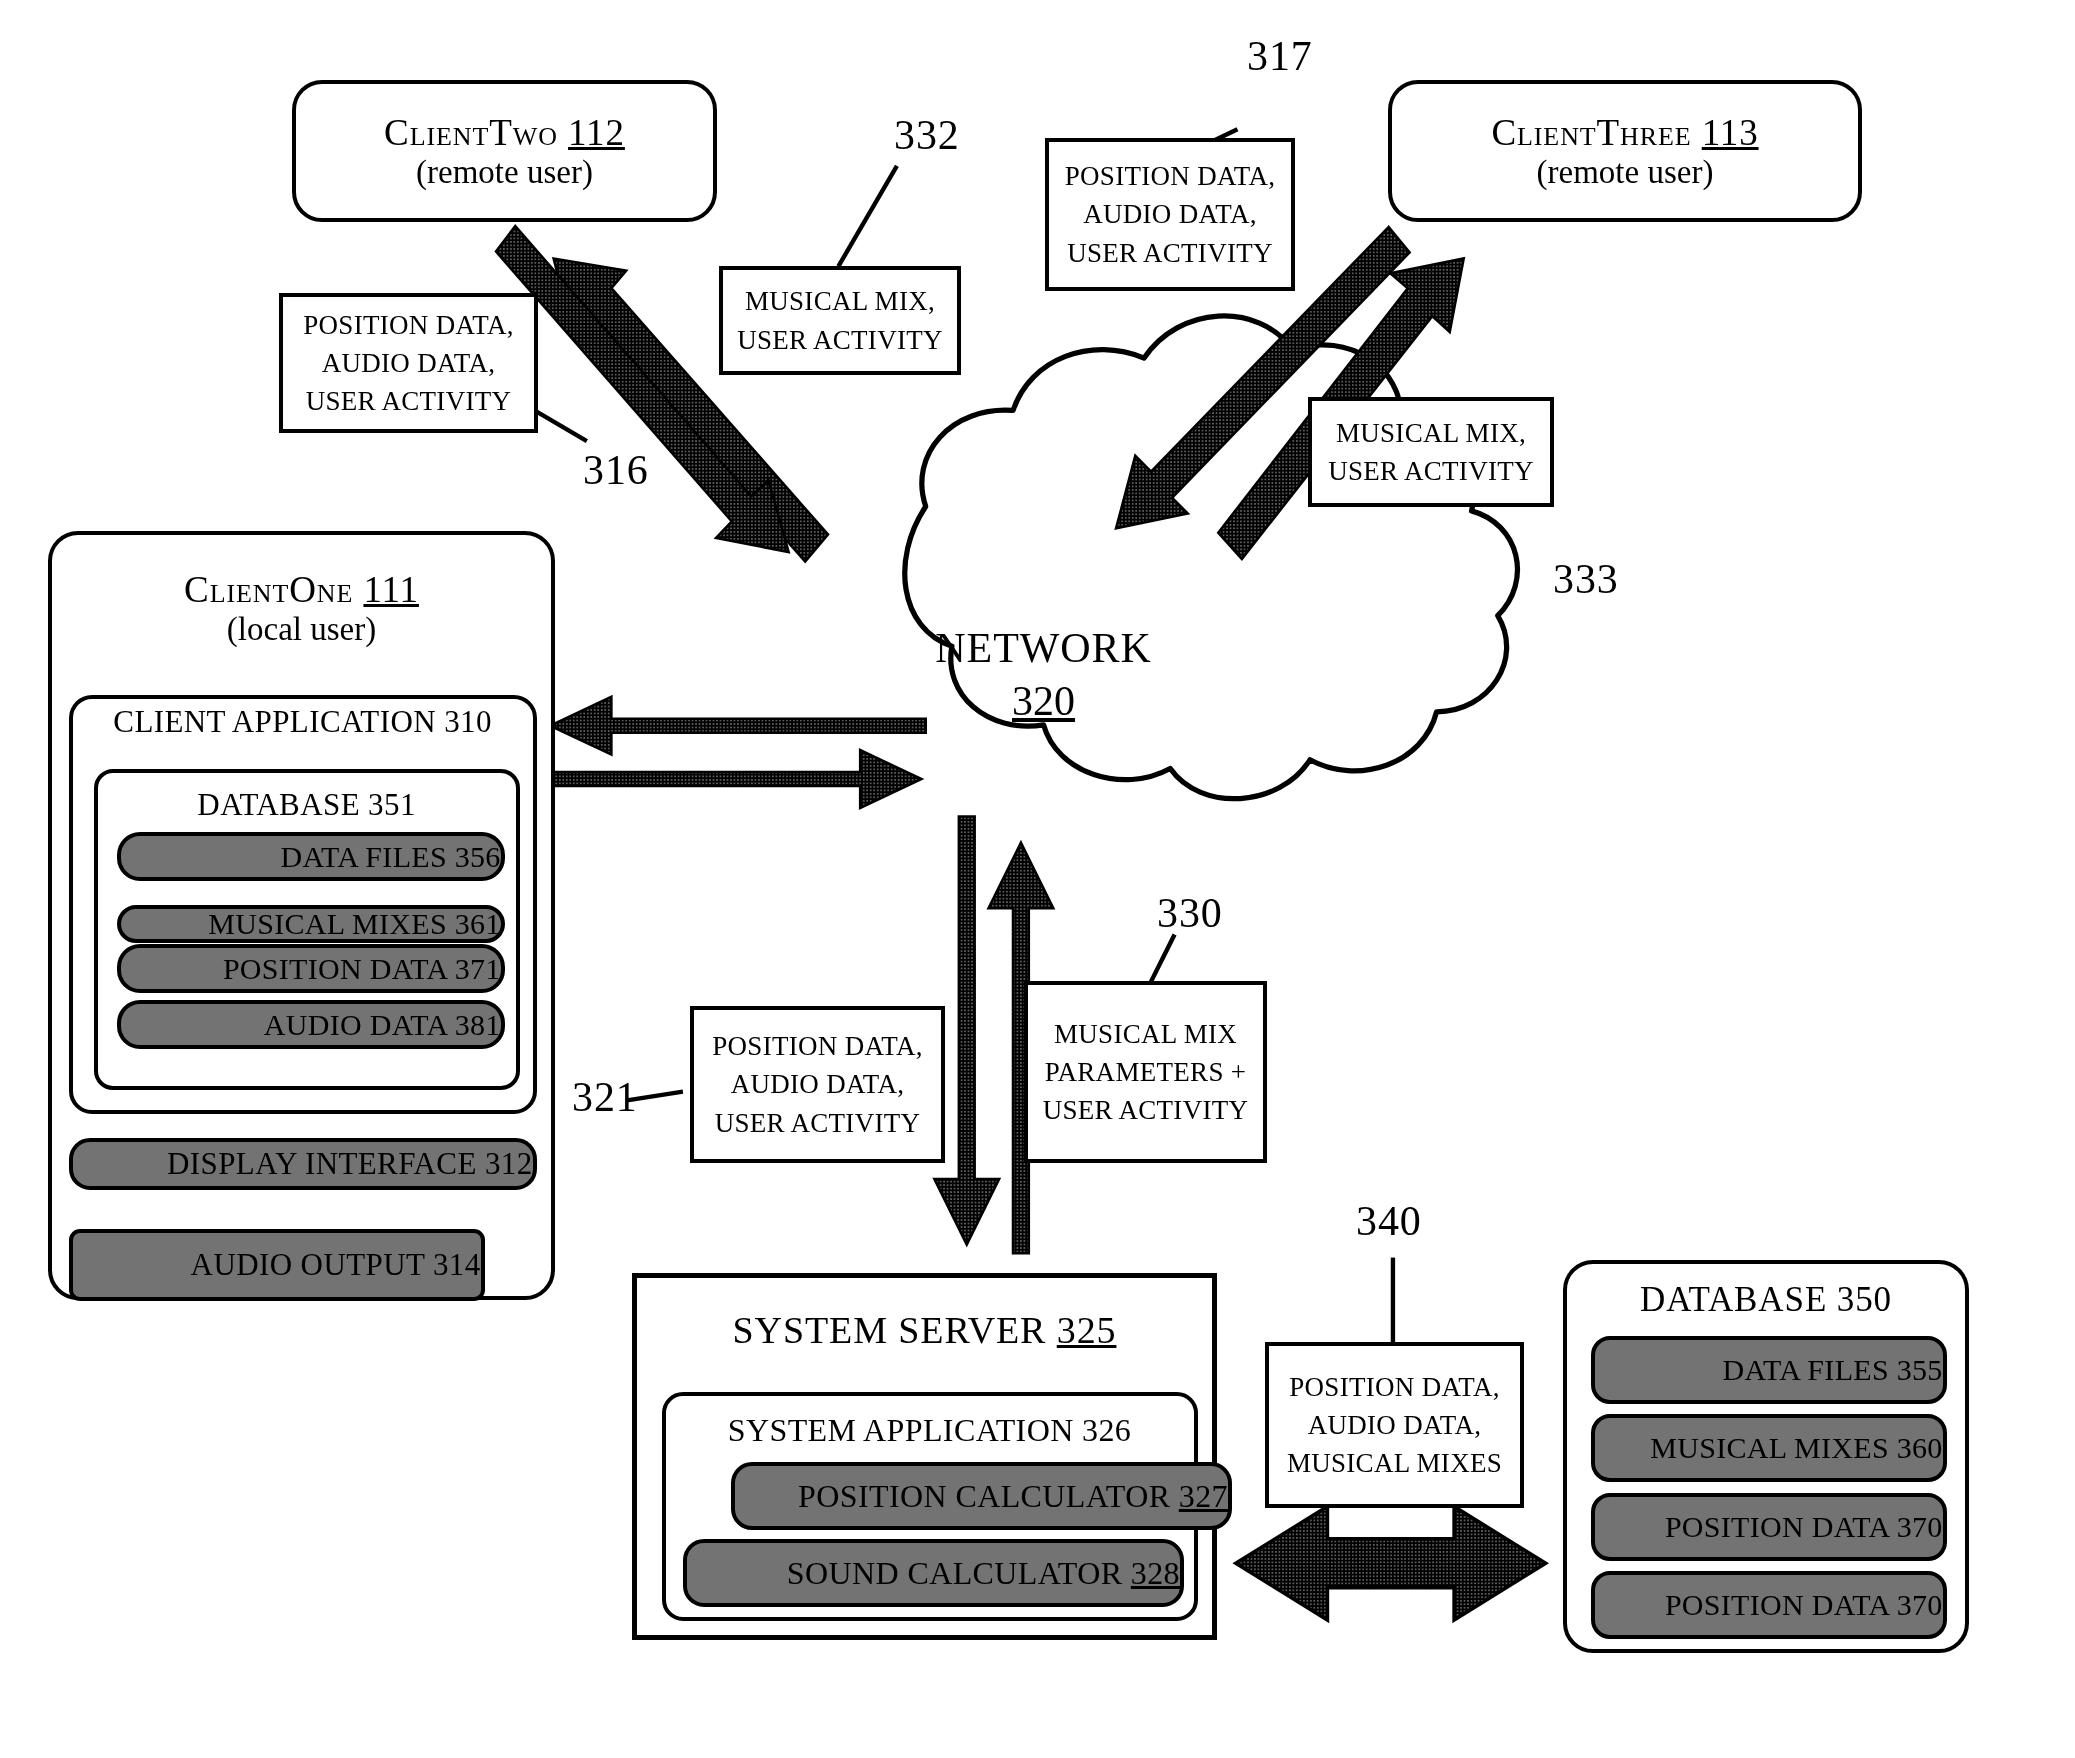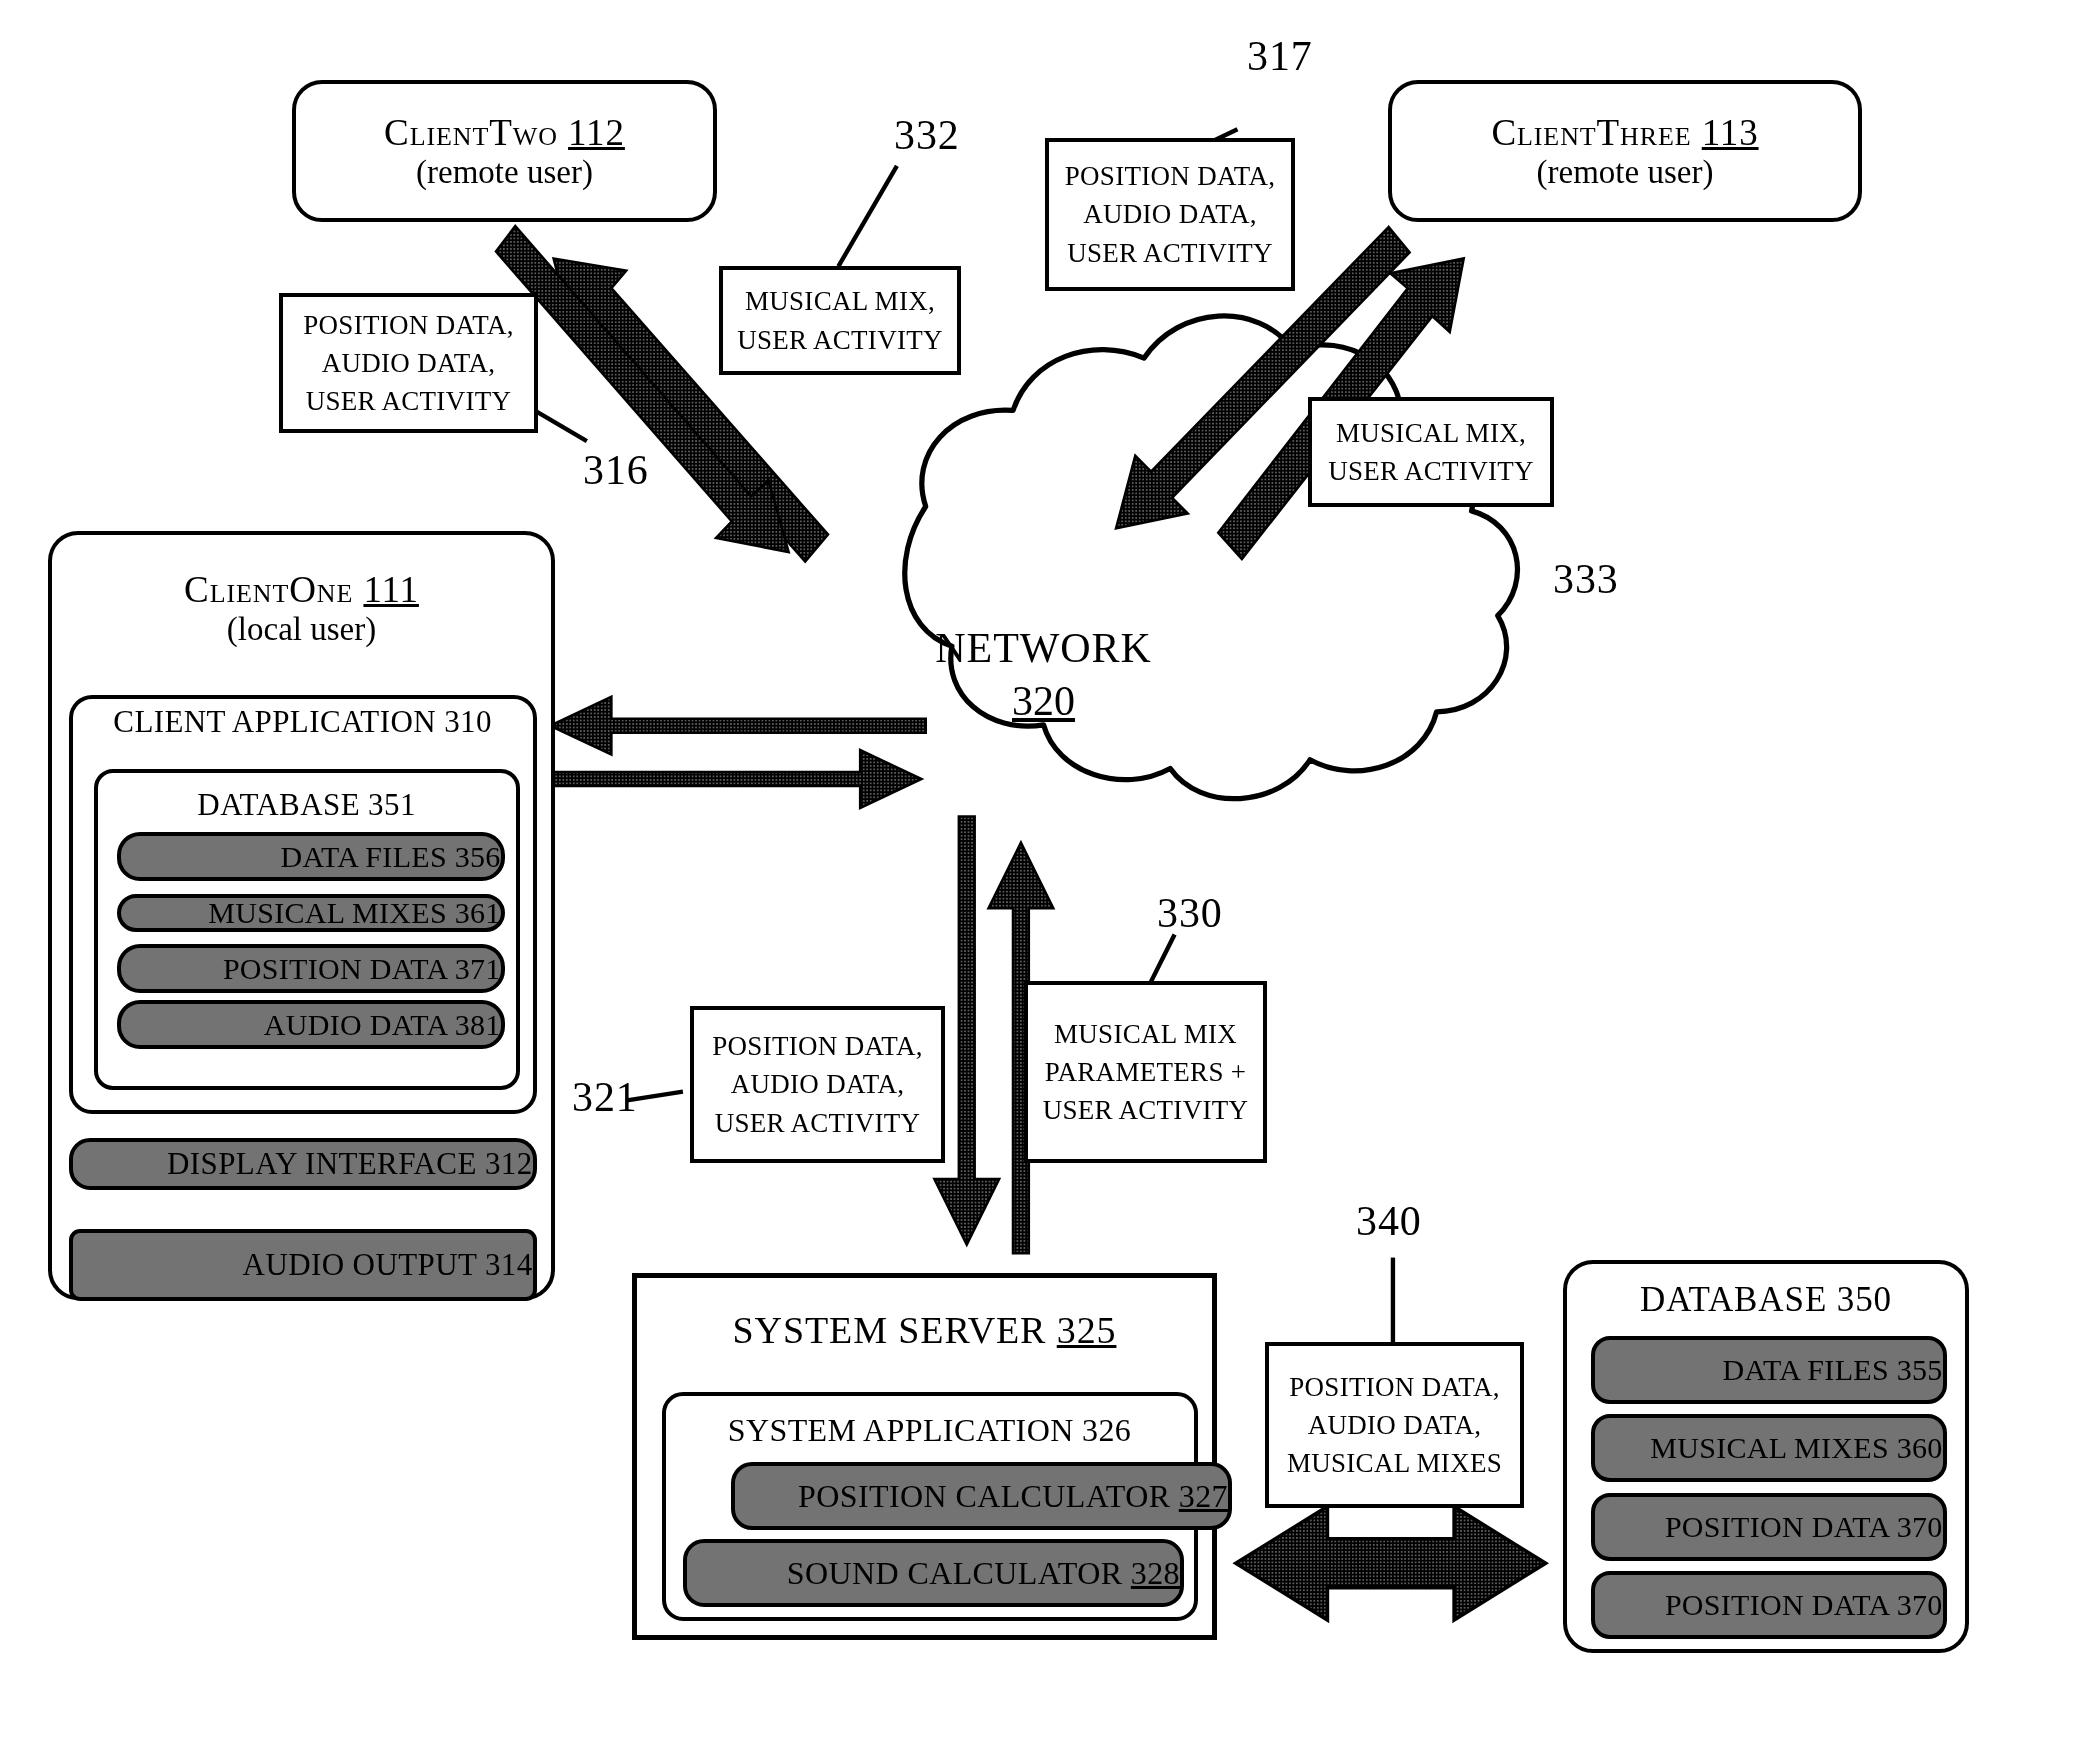--- a/index.html
+++ b/index.html
@@ -172,37 +172,37 @@
 
     <div class="abs rbox" style="left:16.6px;top:160px;width:468px;height:419px;border-radius:23px;">
       <div class="inner-ttl" style="margin-top:5px;">CLIENT APPLICATION 310</div>
 
       <div class="abs rbox" style="left:21px;top:70px;width:426px;height:321px;border-radius:19px;">
         <div class="inner-ttl" style="margin-top:14px;">DATABASE 351</div>
 
         <div class="abs pill" style="left:19px;top:59px;width:388px;height:49px;">
           <span class="pill-ttl">DATA FILES 356</span>
         </div>
-        <div class="abs pill" style="left:19px;top:121px;width:388px;height:38px;">
+        <div class="abs pill" style="left:19px;top:132px;width:388px;height:38px;">
           <span class="pill-ttl">MUSICAL MIXES 361</span>
         </div>
         <div class="abs pill" style="left:19px;top:171px;width:388px;height:49px;">
           <span class="pill-ttl">POSITION DATA 371</span>
         </div>
         <div class="abs pill" style="left:19px;top:227px;width:388px;height:49px;">
           <span class="pill-ttl">AUDIO DATA 381</span>
         </div>
       </div>
     </div>
 
     <div class="abs pill" style="left:16.6px;top:603px;width:468px;height:52px;border-radius:21px;">
       <span class="inner-ttl">DISPLAY INTERFACE  312</span>
     </div>
 
-    <div class="abs pill" style="left:16.6px;top:694px;width:468px;height:72px;border-radius:11px;">
+    <div class="abs pill" style="left:16.6px;top:694px;width:416px;height:72px;border-radius:11px;">
       <span class="inner-ttl">AUDIO OUTPUT 314</span>
     </div>
   </div>
 
   <div class="abs plain" style="left:690px;top:1006px;width:255px;height:157px;">
     <div class="lbl">POSITION DATA,</div>
     <div class="lbl">AUDIO DATA,</div>
     <div class="lbl">USER ACTIVITY</div>
   </div>
   <div class="refnum" style="left:572px;top:1073px;">321</div>

